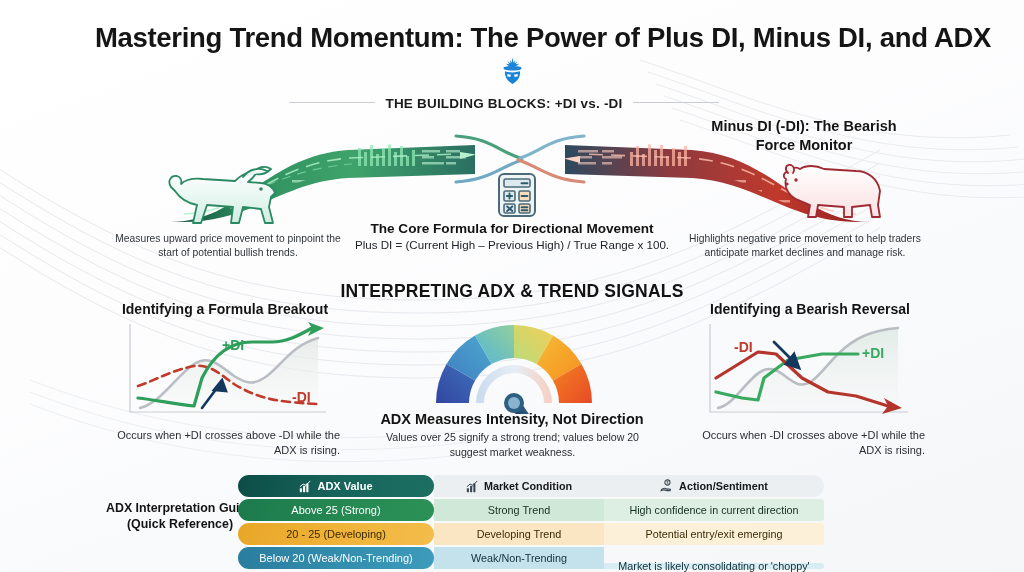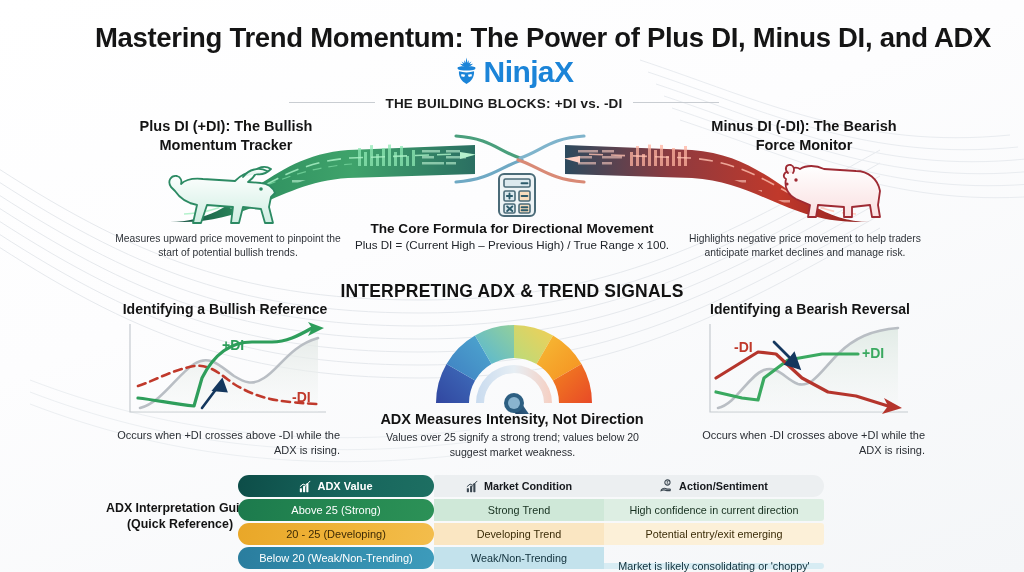--- a/index.html
+++ b/index.html
@@ -161,21 +161,20 @@
       <g fill="#1b84d8">
         <path d="M16 1.5 L17 7 L18.6 4.2 L18.2 7.6 L21.2 5.6 L19.2 8.6 L22.8 8 L20 10.2 L12 10.2 L9.2 8 L12.8 8.6 L10.8 5.6 L13.8 7.6 L13.4 4.2 L15 7 Z"></path>
         <path d="M7.4 11.4 C7.4 11.4 10.5 10.2 16 10.2 C21.5 10.2 24.6 11.4 24.6 11.4 C25.6 12 25.4 13.6 24.4 14 C22.6 14.7 20.2 15 16 15 C11.8 15 9.4 14.7 7.6 14 C6.6 13.6 6.4 12 7.4 11.4 Z"></path>
         <path d="M8.2 15.8 C10.6 16.6 13.2 17 16 17 C18.8 17 21.4 16.6 23.8 15.8 C24.2 21.4 21.2 26.4 16 28.8 C10.8 26.4 7.8 21.4 8.2 15.8 Z"></path>
       </g>
       <g fill="#ffffff">
         <path d="M10.8 18.6 L14.6 19.4 L13.6 21.6 L10.4 20.8 Z"></path>
         <path d="M21.2 18.6 L17.4 19.4 L18.4 21.6 L21.6 20.8 Z"></path>
       </g>
     </svg>
-    <span class="logo-text"><span>Ninja</span><span class="x">X</span></span>
   </div>
 
   <div class="sec-label" id="blocks-label">
     <span class="rule"></span><span>THE BUILDING BLOCKS: +DI vs. -DI</span><span class="rule"></span>
   </div>
 
   <svg style="position:absolute;left:170px;top:112px;width:700px;height:110px;z-index:3;" width="700" height="110" viewBox="0 0 700 110">
     <defs>
       <linearGradient id="gGreen" x1="0" y1="0" x2="1" y2="0">
         <stop offset="0" stop-color="#10483c"></stop>
@@ -262,21 +261,20 @@
     </g>
 
     <g fill="none" stroke-width="3.2" stroke-linecap="round">
       <path d="M286,24 C320,26 330,40 350,46" stroke="#4a9f7c"></path>
       <path d="M286,70 C320,68 332,54 352,48" stroke="#6fa9c4"></path>
       <path d="M414,24 C380,26 370,40 350,46" stroke="#7fb4cc"></path>
       <path d="M414,70 C380,68 368,54 348,48" stroke="#d98a76"></path>
     </g>
   </svg>
 
-  <div class="side-head" id="left-head">Plus DI (+DI): The Bullish Momentum Tracker</div>
   <svg style="position:absolute;left:157px;top:163px;width:134px;height:72px;z-index:6;" width="134" height="72" viewBox="0 0 134 72">
     <defs>
       <linearGradient id="bullFill" x1="0" y1="0" x2="0" y2="1">
         <stop offset="0" stop-color="#ffffff"></stop>
         <stop offset="1" stop-color="#cfeee2"></stop>
       </linearGradient>
     </defs>
     <g fill="url(#bullFill)" stroke="#2c8a63" stroke-width="1.8" stroke-linejoin="round" stroke-linecap="round">
       <path d="M14,24 C10,18 14,12 20,13 C24,14 25,18 24,21 C28,17 36,15 46,16 L78,18 C84,12 92,8 99,10 C97,14 94,17 91,19 L104,20 C110,20 116,24 118,30 L114,34 L112,44 L116,60 L108,60 L104,46 L86,44 L82,60 L74,60 L76,44 L50,42 L44,60 L36,60 L40,42 C30,40 22,34 18,28 Z"></path>
       <path d="M96,10 C100,4 108,2 114,6 C110,10 104,12 99,11"></path>
@@ -316,21 +314,21 @@
       <path d="M26.6 24 H32.4"></path>
       <path d="M12.2 34.5 L17.3 39 M17.3 34.5 L12.2 39"></path>
       <path d="M26.6 35.2 H32.4 M26.6 38.3 H32.4"></path>
     </g>
   </svg>
   <div id="formula-head">The Core Formula for Directional Movement</div>
   <div id="formula-body">Plus DI = (Current High – Previous High) / True Range x 100.</div>
 
   <div class="sec-label2" id="adx-label">INTERPRETING ADX &amp; TREND SIGNALS</div>
 
-  <div class="panel-title" id="left-panel-title">Identifying a Bullish Reference</div>
+  <div class="panel-title" id="left-panel-title">Identifying a Formula Breakout</div>
   <svg class="chart-box" id="left-chart" width="210" height="102" viewBox="0 0 210 102">
     <defs>
       <linearGradient id="adxFillL" x1="0" y1="0" x2="0" y2="1">
         <stop offset="0" stop-color="#e3e9e6" stop-opacity="0.85"></stop>
         <stop offset="1" stop-color="#f2f5f3" stop-opacity="0.2"></stop>
       </linearGradient>
     </defs>
     <path d="M8,4 L8,92 L204,92" fill="none" stroke="#c6cbd0" stroke-width="1.2"></path>
 
     <path d="M18,88 C40,82 54,56 72,44 C88,34 98,46 112,56 C122,62 130,66 142,58 C158,48 168,26 196,18 L196,92 L18,92 Z" fill="url(#adxFillL)"></path>

